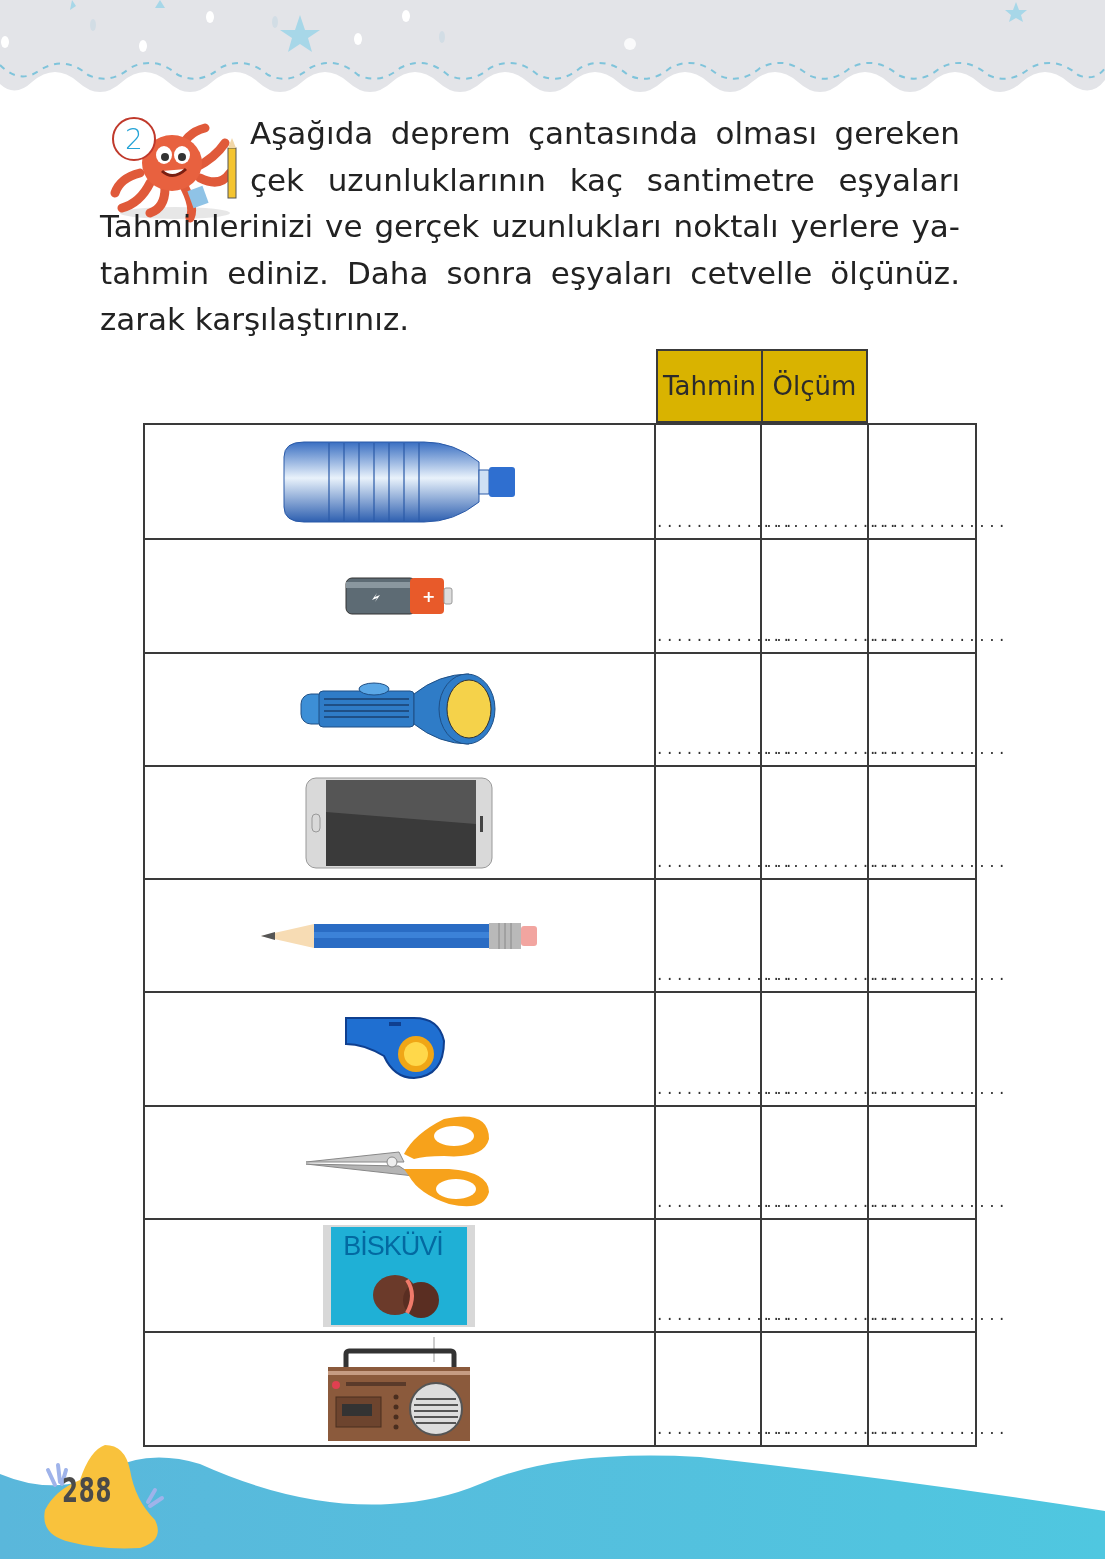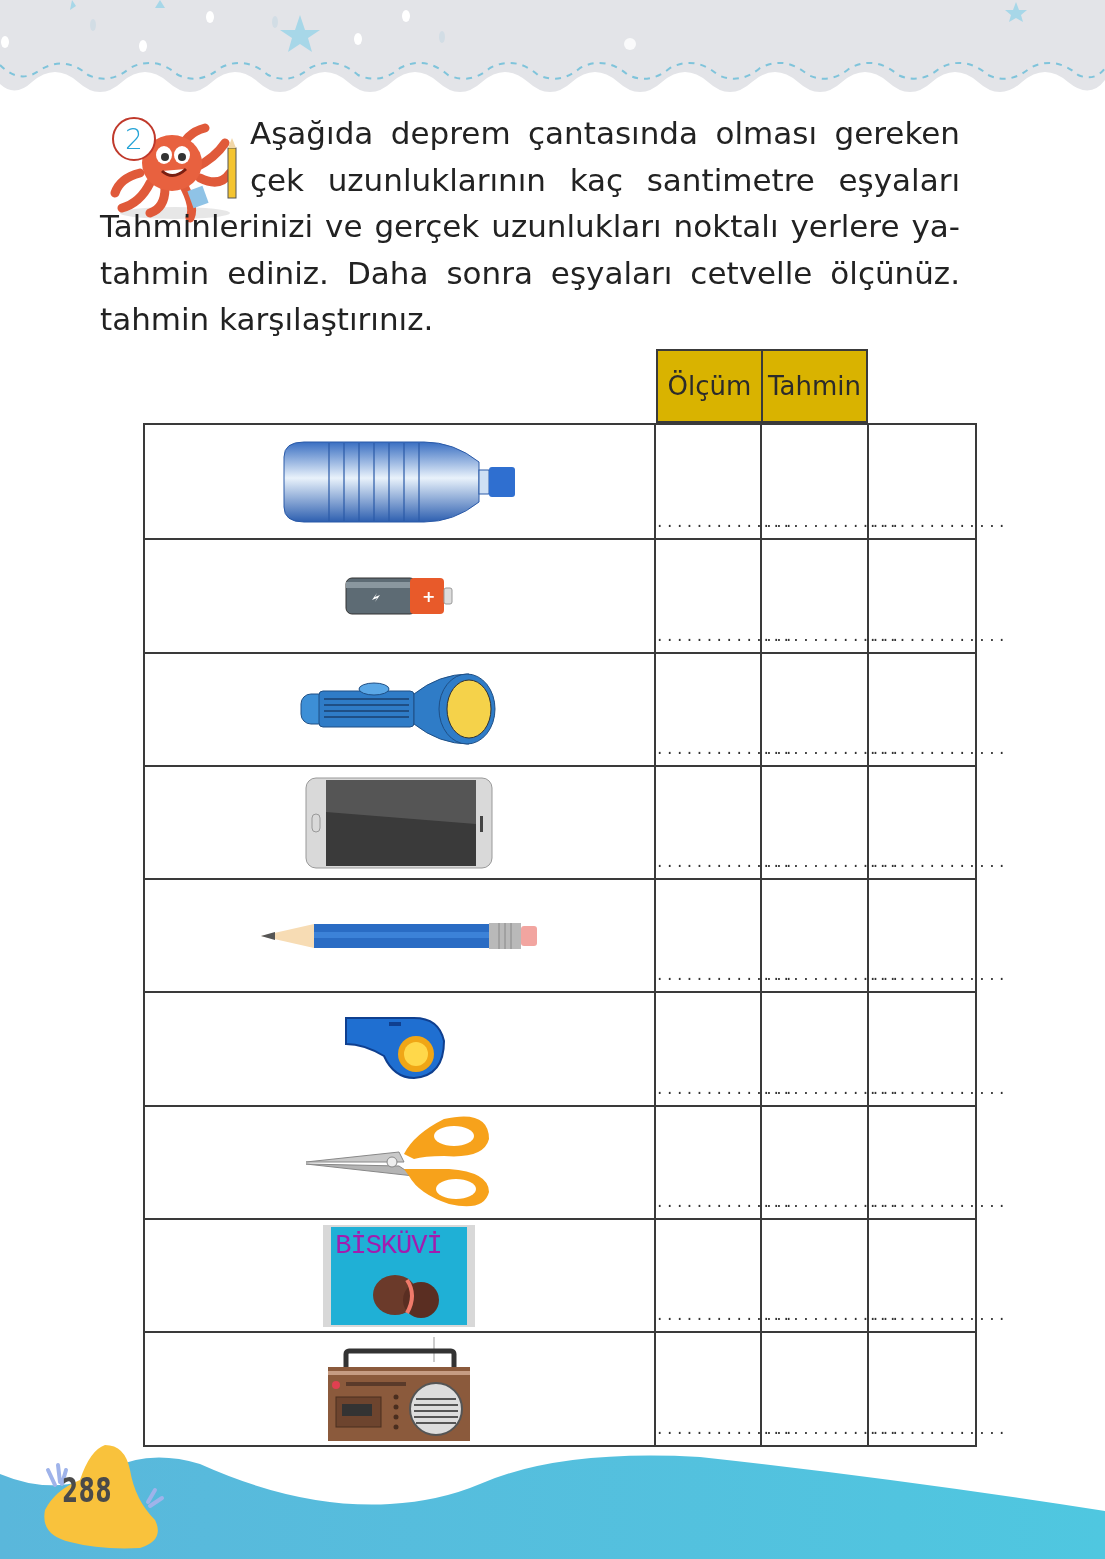--- a/index.html
+++ b/index.html
@@ -64,26 +64,26 @@
   <polygon points="118,35 126,35 122,25" fill="#f1d7a8"></polygon>
   <rect x="80" y="75" width="16" height="18" fill="#8fc3e6" transform="rotate(-20 88 84)"></rect>
 </svg>
 <div class="q-number-badge">2</div>
 
 <div class="instructions">
   <span class="line indent justify">Aşağıda deprem çantasında olması gereken</span>
   <span class="line indent justify">çek uzunluklarının kaç santimetre eşyaları</span>
   <span class="line justify">Tahminlerinizi ve gerçek uzunlukları noktalı yerlere ya-</span>
   <span class="line justify">tahmin ediniz. Daha sonra eşyaları cetvelle ölçünüz.</span>
-  <span class="line">tahmin karşılaştırınız.</span>
+  <span class="line">zarak karşılaştırınız.</span>
 </div>
 
 <div class="table-header">
+  <div class="hcell">Tahmin</div>
   <div class="hcell">Ölçüm</div>
-  <div class="hcell">Tahmin</div>
 </div>
 
 <div class="table">
 
   <div class="row">
     <div class="item-cell">
       <svg width="250" height="90" viewBox="0 0 250 90">
         <defs>
             <linearGradient id="bg1" x1="0" y1="0" x2="0" y2="1">
               <stop offset="0" stop-color="#3a6fc2"></stop>
@@ -260,21 +260,21 @@
   <div class="row">
     <div class="item-cell">
       <div style="position:relative;width:152px;height:102px;">
         <svg width="152" height="102" viewBox="0 0 152 102" style="position:absolute;left:0;top:0;">
           <rect x="0" y="0" width="152" height="102" fill="#d8d8d8"></rect>
           <rect x="8" y="2" width="136" height="98" fill="#1fb0d6"></rect>
           <ellipse cx="72" cy="70" rx="22" ry="20" fill="#6b3a2a"></ellipse>
           <ellipse cx="98" cy="75" rx="18" ry="18" fill="#5a2e22"></ellipse>
           <path d="M84 55 Q94 70 84 88" stroke="#f07a6a" stroke-width="4" fill="none"></path>
         </svg>
-        <div style="position:absolute;left:12px;top:6px;font-size:27px;color:#a21caf;font-family:Liberation Mono, monospace;letter-spacing:-1px;">BİSKÜVİ</div>
+        <div style="position:absolute;left:20px;top:6px;font-size:27px;color:#0369a1;font-family:Liberation Sans, sans-serif;letter-spacing:-1px;">BİSKÜVİ</div>
       </div>
     </div>
     <div class="val-cell">
         <div class="dots">..............</div>
       </div>
     <div class="val-cell">
         <div class="dots">..............</div>
       </div>
     <div class="val-cell">
         <div class="dots">..............</div>

